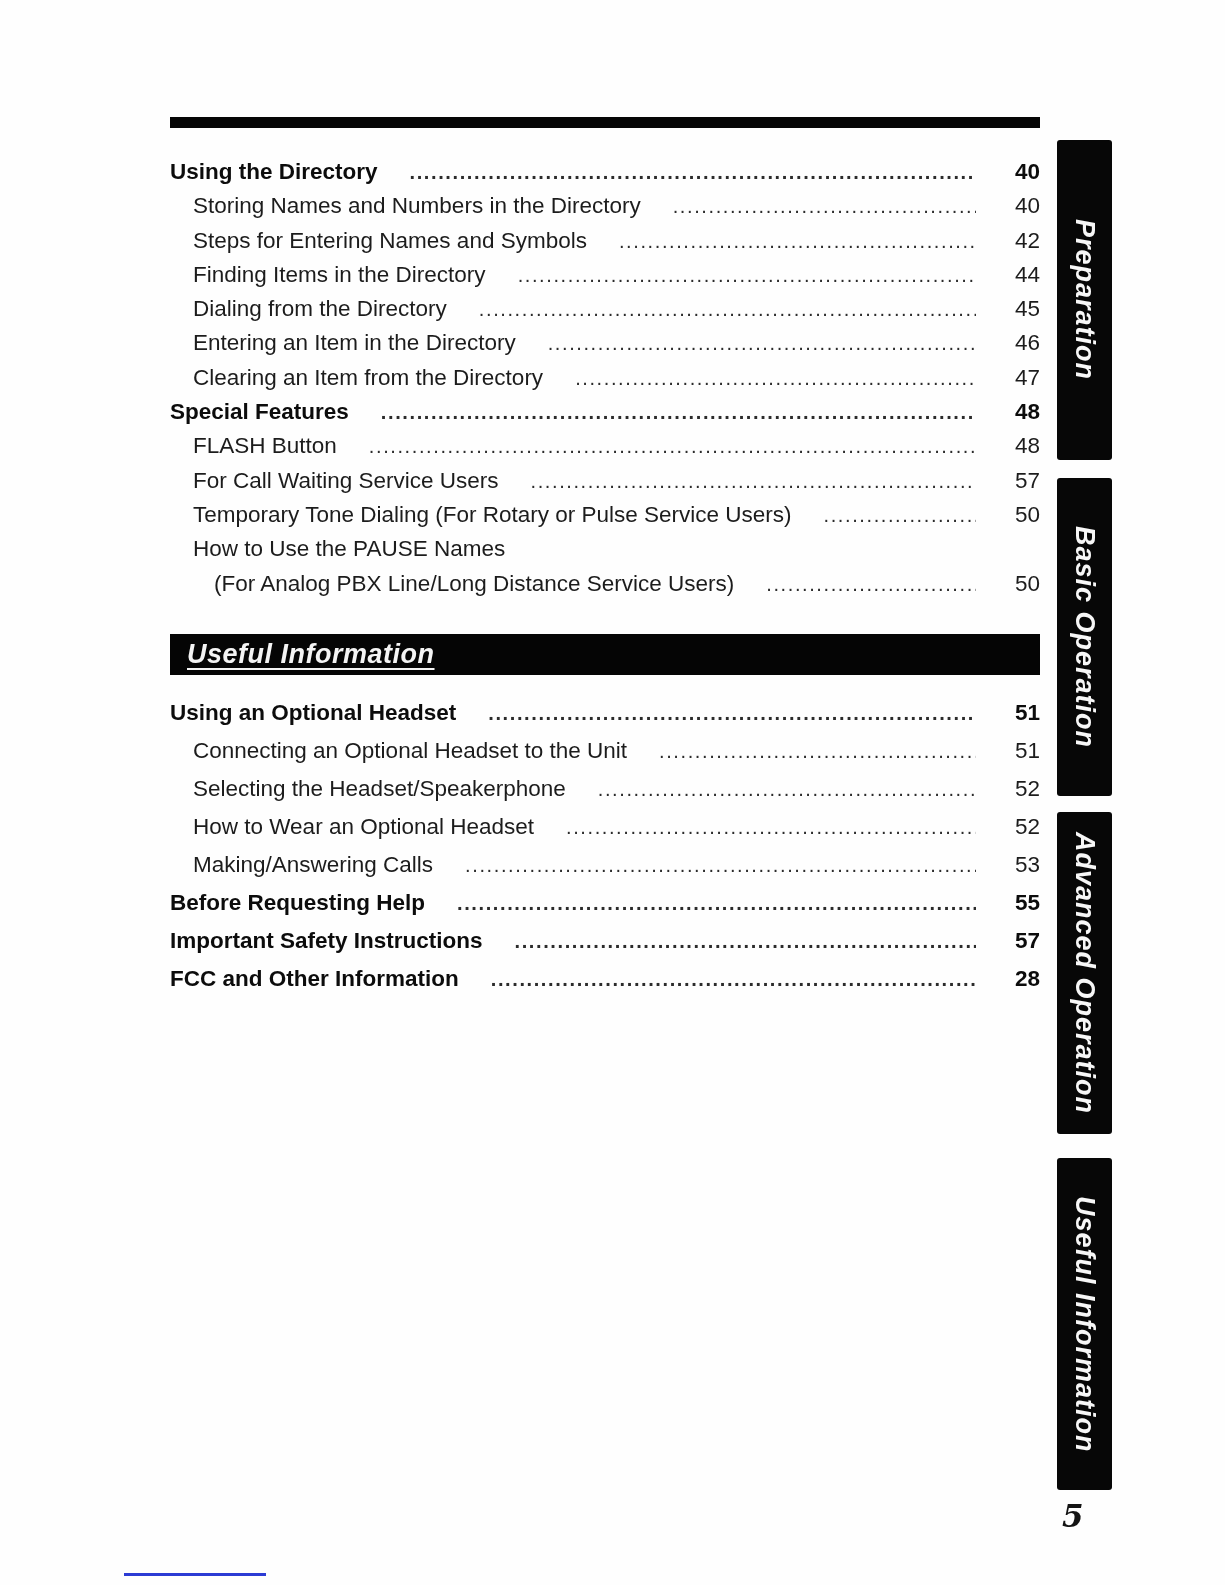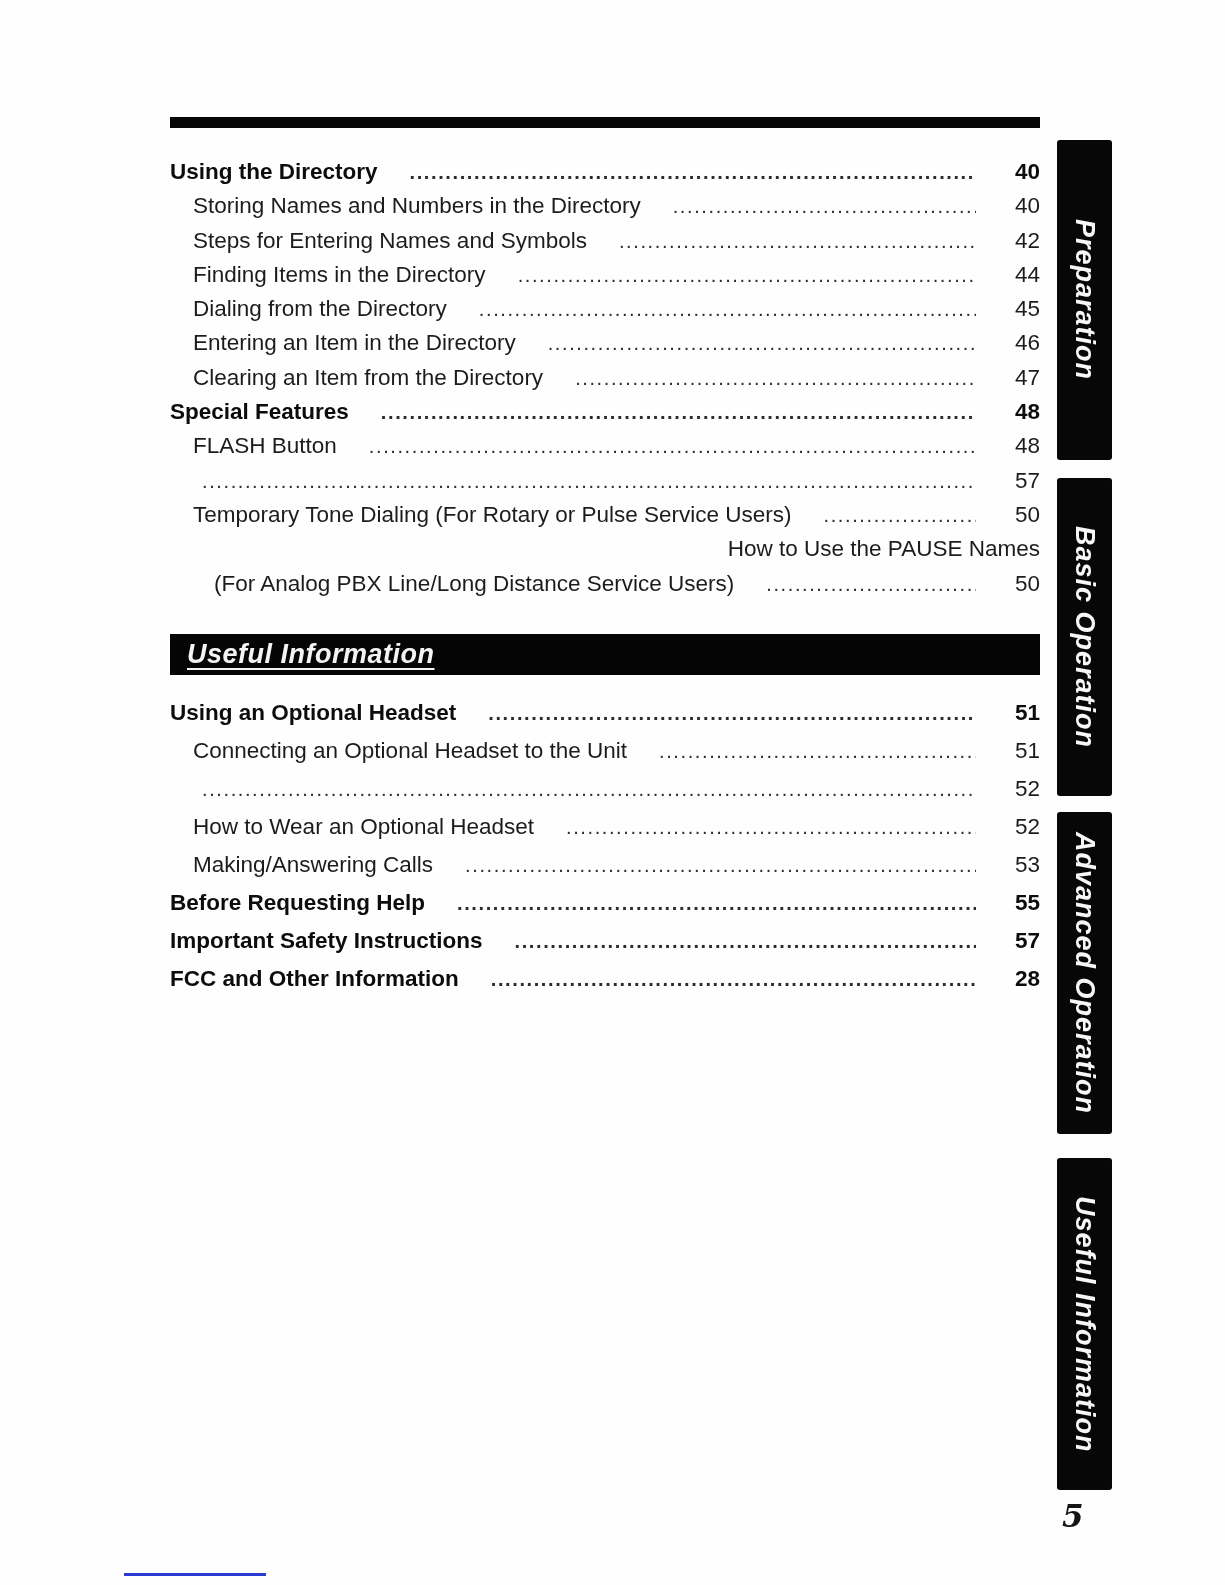--- a/index.html
+++ b/index.html
@@ -23,21 +23,21 @@
   .row {
     display:flex;
     align-items:baseline;
     font-size:22.5px;
     line-height:34.3px;
     color:#1c1c1c;
     gap:23px;
   }
   .sec2 .row { line-height:37px; }
   .row.b { font-weight:bold; color:#0c0c0c; }
-  .i1 { padding-left:23px;justify-content:flex-end; }
+  .i1 { padding-left:23px; }
   .i2 { padding-left:44px; }
 
   .title { white-space:nowrap; }
 
   .leader {
     flex:1;
     overflow:hidden;
     white-space:nowrap;
     margin:0 3px 0 9px;
     letter-spacing:1.6px;
@@ -161,20 +161,21 @@
         <span class="title">Special Features</span>
         <span class="leader"></span>
         <span class="pg">48</span>
       </div>
       <div class="row i1">
         <span class="title">FLASH Button</span>
         <span class="leader"></span>
         <span class="pg">48</span>
       </div>
       <div class="row i1">
+        <span class="title">For Call Waiting Service Users</span>
         <span class="leader"></span>
         <span class="pg">57</span>
       </div>
       <div class="row i1">
         <span class="title">Temporary Tone Dialing (For Rotary or Pulse Service Users)</span>
         <span class="leader"></span>
         <span class="pg">50</span>
       </div>
       <div class="row i1">
         <span class="title">How to Use the PAUSE Names</span>
@@ -195,20 +196,21 @@
         <span class="title">Using an Optional Headset</span>
         <span class="leader"></span>
         <span class="pg">51</span>
       </div>
       <div class="row i1">
         <span class="title">Connecting an Optional Headset to the Unit</span>
         <span class="leader"></span>
         <span class="pg">51</span>
       </div>
       <div class="row i1">
+        <span class="title">Selecting the Headset/Speakerphone</span>
         <span class="leader"></span>
         <span class="pg">52</span>
       </div>
       <div class="row i1">
         <span class="title">How to Wear an Optional Headset</span>
         <span class="leader"></span>
         <span class="pg">52</span>
       </div>
       <div class="row i1">
         <span class="title">Making/Answering Calls</span>

